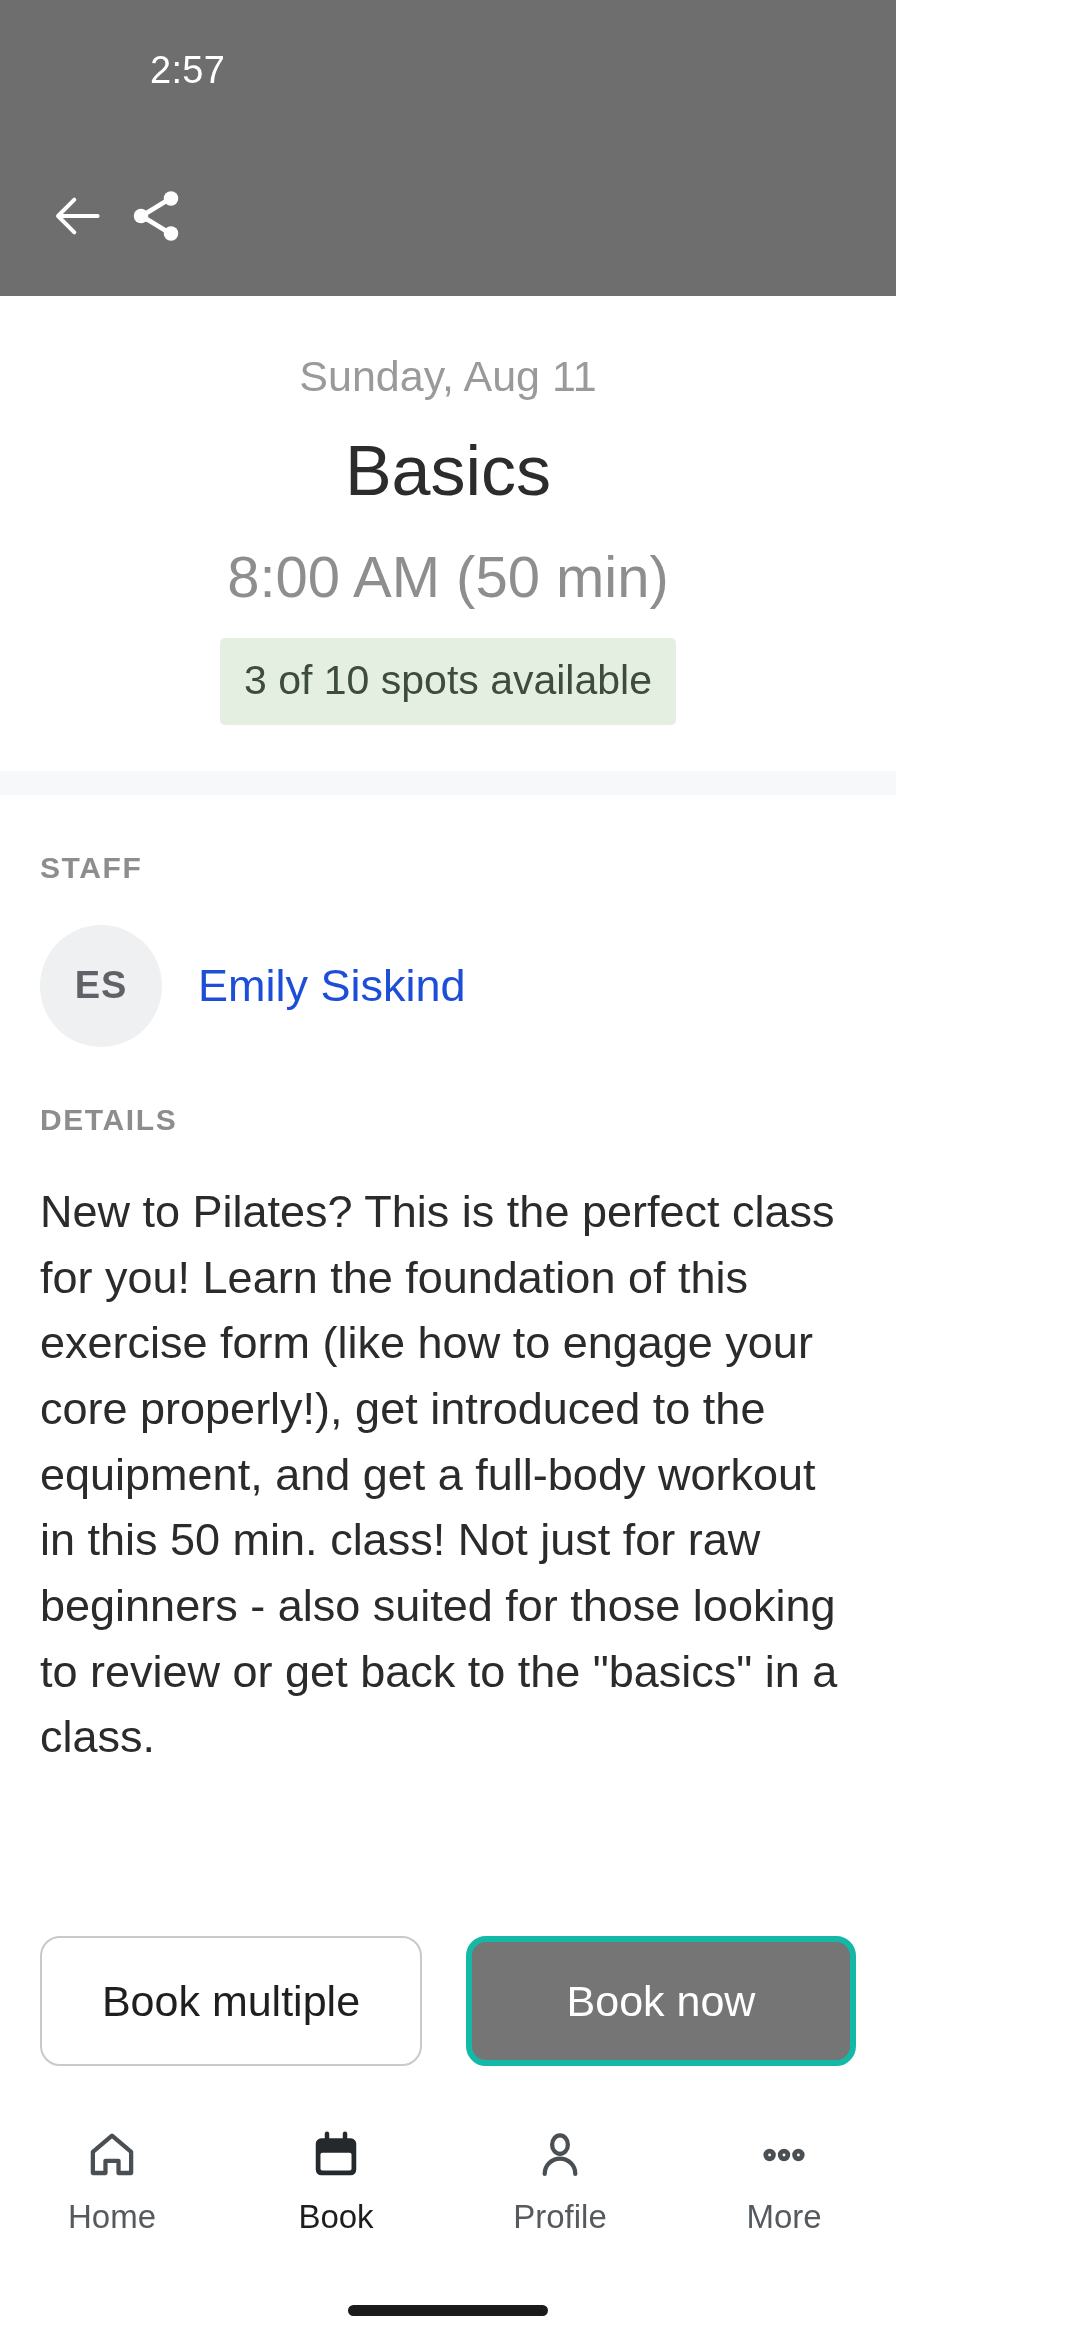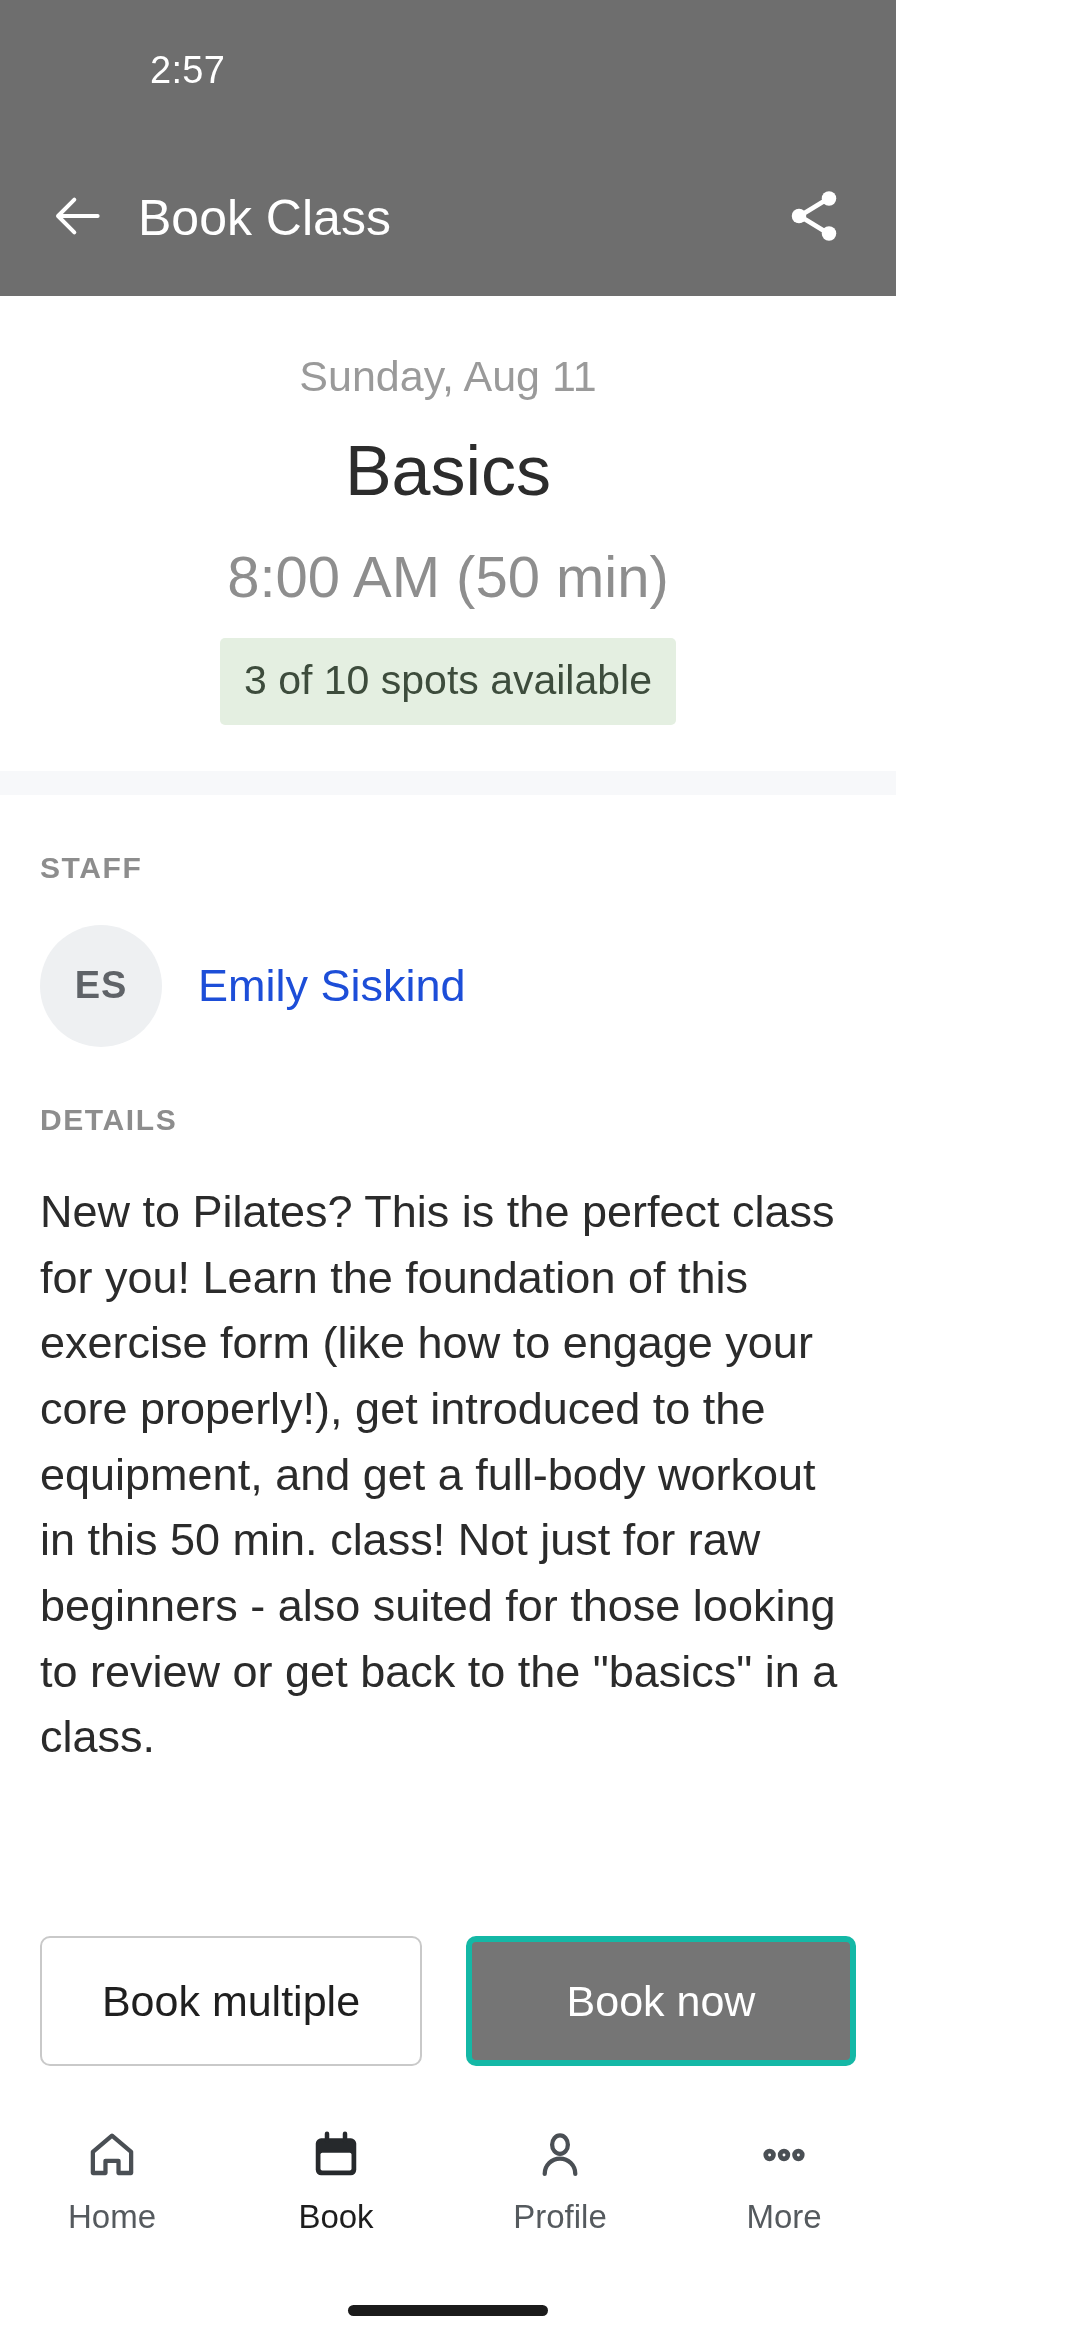--- a/index.html
+++ b/index.html
@@ -155,21 +155,21 @@
   .actions {
     display:flex;
     gap:44px;
     padding:0 40px;
     margin-bottom:44px;
     flex:0 0 auto;
   }
   .btn {
     flex:1 1 0;
     height:130px;
-    border-radius:10px;
+    border-radius:20px;
     font-size:43px;
     display:flex;
     align-items:center;
     justify-content:center;
     cursor:pointer;
     line-height:1;
   }
   .btn-secondary {
     background:#ffffff;
     color:#1f1f1f;
@@ -240,21 +240,20 @@
 
   <div class="app-bar">
     <div class="back-btn">
       <span>
         <svg width="56" height="56" viewBox="0 0 24 24" fill="none" stroke="#ffffff" stroke-width="1.7" stroke-linecap="round" stroke-linejoin="round">
           <line x1="20" y1="12" x2="4" y2="12"></line>
           <polyline points="10,5 3,12 10,19"></polyline>
         </svg>
       </span>
     </div>
-    <div class="app-title">Book Class</div>
     <div class="share-btn">
       <span>
         <svg width="60" height="60" viewBox="0 0 24 24" fill="none" stroke="#ffffff" stroke-width="1.9" stroke-linecap="round" stroke-linejoin="round">
           <circle cx="18" cy="5" r="2.9" fill="#ffffff" stroke="none"></circle>
           <circle cx="6" cy="12" r="2.9" fill="#ffffff" stroke="none"></circle>
           <circle cx="18" cy="19" r="2.9" fill="#ffffff" stroke="none"></circle>
           <line x1="8.4" y1="10.7" x2="15.6" y2="6.3"></line>
           <line x1="8.4" y1="13.3" x2="15.6" y2="17.7"></line>
         </svg>
       </span>

